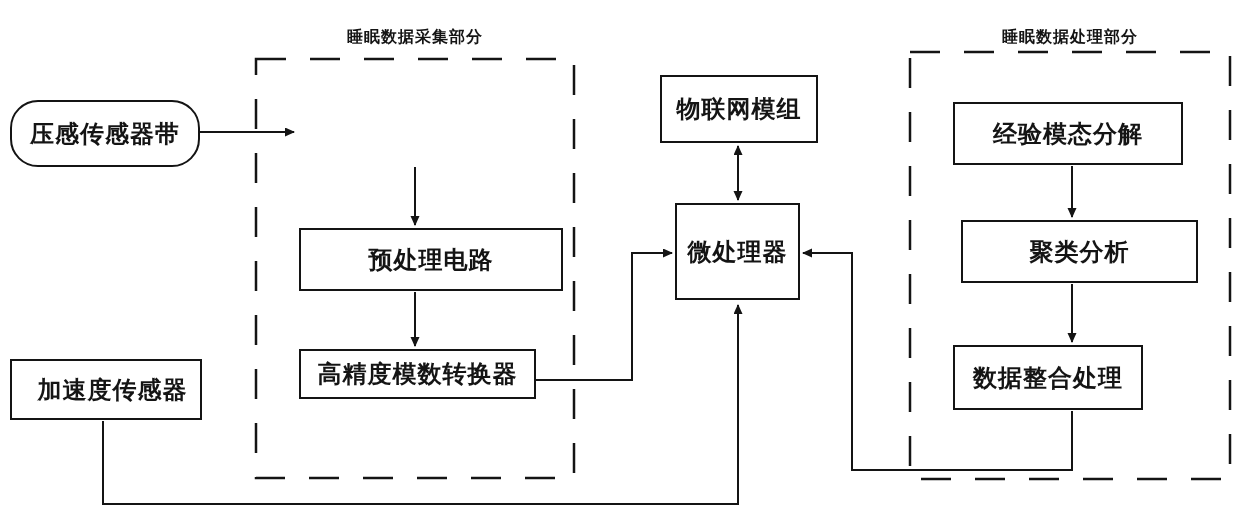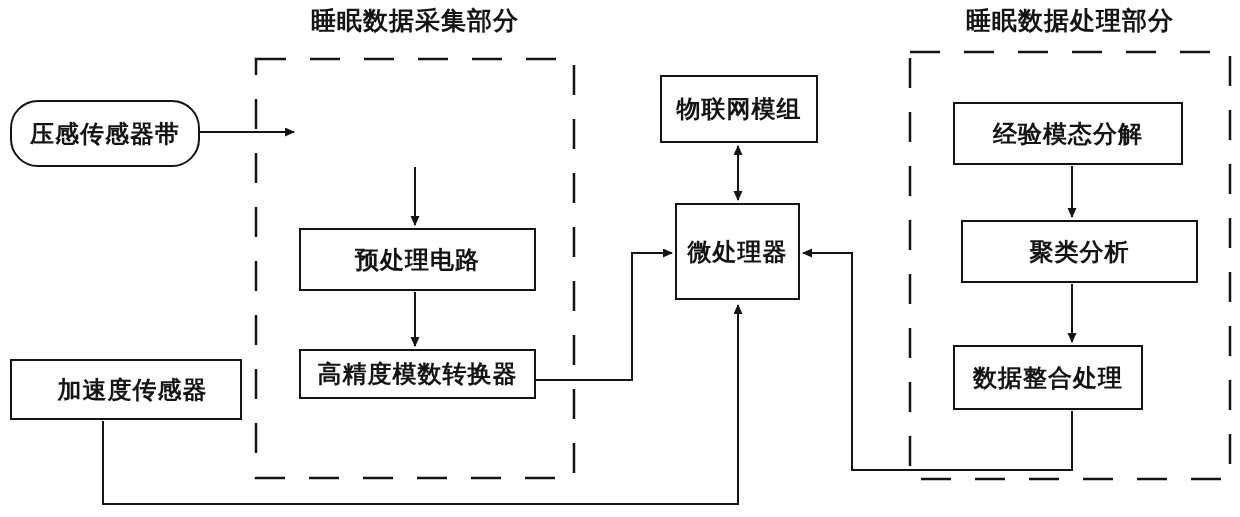--- a/index.html
+++ b/index.html
@@ -32,25 +32,26 @@
     justify-content: center;
     font-size: 24px;
     font-weight: bold;
     color: #141414;
     letter-spacing: 1px;
     white-space: nowrap;
   }
   .group-title {
     position: absolute;
     text-align: center;
-    font-size: 25px;
+    font-size: 16px;
     font-weight: bold;
     color: #141414;
     letter-spacing: 1px;
     white-space: nowrap;
+    margin-top: 23px;
   }
 </style>
 </head>
 <body>
 
 <div class="stage">
 
   <svg class="connector-layer" width="1240" height="517" viewBox="0 0 1240 517" xmlns="http://www.w3.org/2000/svg">
     <defs>
       <marker id="arrow" markerWidth="11" markerHeight="10" refX="9" refY="4.5" orient="auto" markerUnits="userSpaceOnUse">
@@ -70,23 +71,23 @@
     <path d="M103,421 V504 H738 V305" fill="none" stroke="#141414" stroke-width="2" marker-end="url(#arrow)"></path>
     <path d="M1072,411 V470 H852 V253 H803" fill="none" stroke="#141414" stroke-width="2" marker-end="url(#arrow)"></path>
     <path d="M1072,166 V217" fill="none" stroke="#141414" stroke-width="2" marker-end="url(#arrow)"></path>
     <path d="M1072,284 V342" fill="none" stroke="#141414" stroke-width="2" marker-end="url(#arrow)"></path>
   </svg>
 
   <div class="group-title" style="left:256px; top:4px; width:318px;">睡眠数据采集部分</div>
   <div class="group-title" style="left:910px; top:4px; width:320px;">睡眠数据处理部分</div>
 
   <div class="node" style="left:10px; top:100px; width:190px; height:67px;border-radius:28px;">压感传感器带</div>
-  <div class="node" style="left:10px; top:359px; width:232px; height:61px;padding-left:13px;">加速度传感器</div>
+  <div class="node" style="left:10px; top:359px; width:192px; height:61px;padding-left:13px;">加速度传感器</div>
 
-  <div class="node" style="left:299px; top:228px; width:237px; height:63px;">预处理电路</div>
+  <div class="node" style="left:299px; top:228px; width:264px; height:63px;">预处理电路</div>
   <div class="node" style="left:299px; top:349px; width:237px; height:50px;">高精度模数转换器</div>
 
   <div class="node" style="left:675px; top:203px; width:125px; height:97px;">微处理器</div>
   <div class="node" style="left:660px; top:75px; width:158px; height:68px;">物联网模组</div>
 
   <div class="node" style="left:953px; top:102px; width:230px; height:63px;">经验模态分解</div>
   <div class="node" style="left:953px; top:220px; width:237px; height:63px;margin-left:8px;">聚类分析</div>
   <div class="node" style="left:953px; top:345px; width:190px; height:65px;">数据整合处理</div>
 
 </div>

